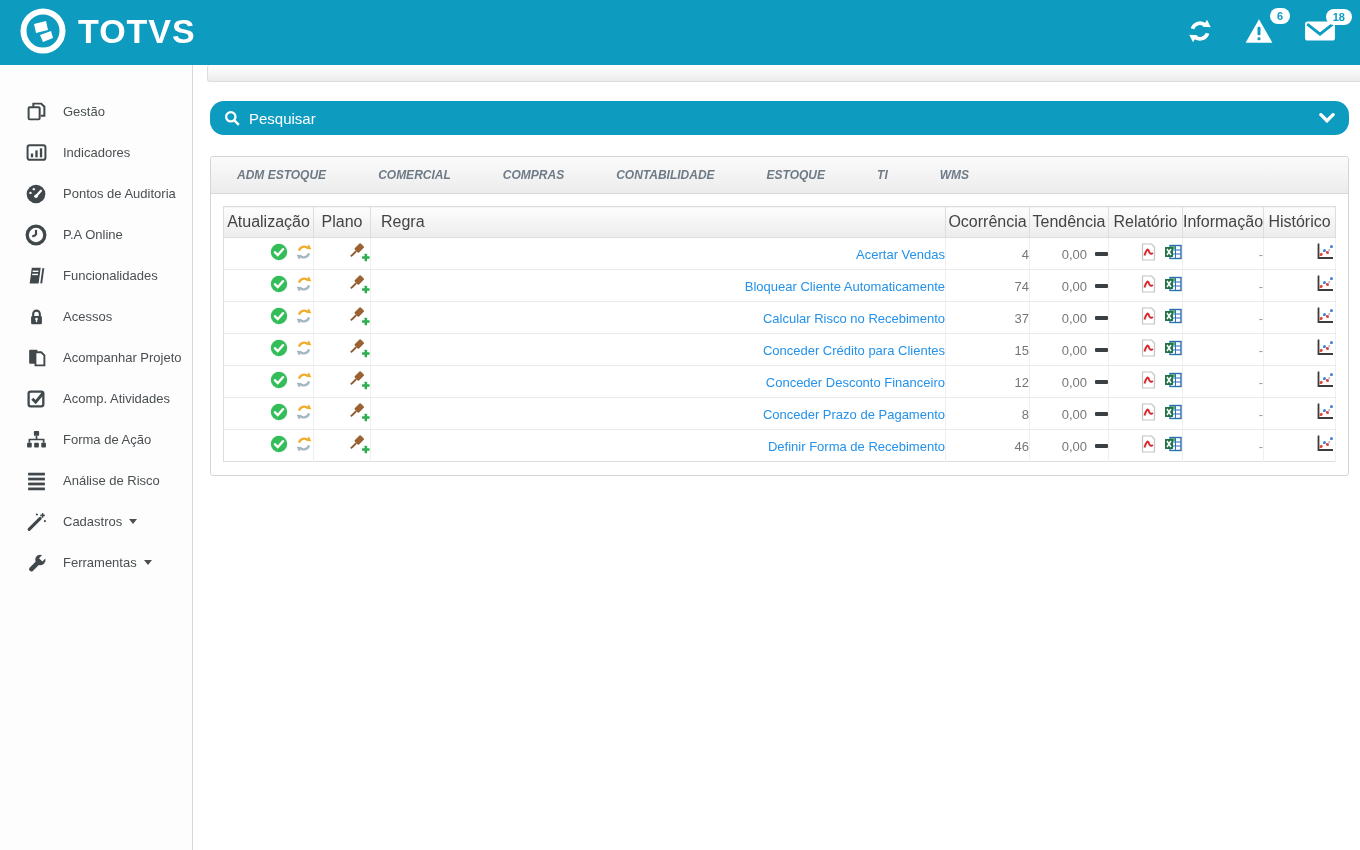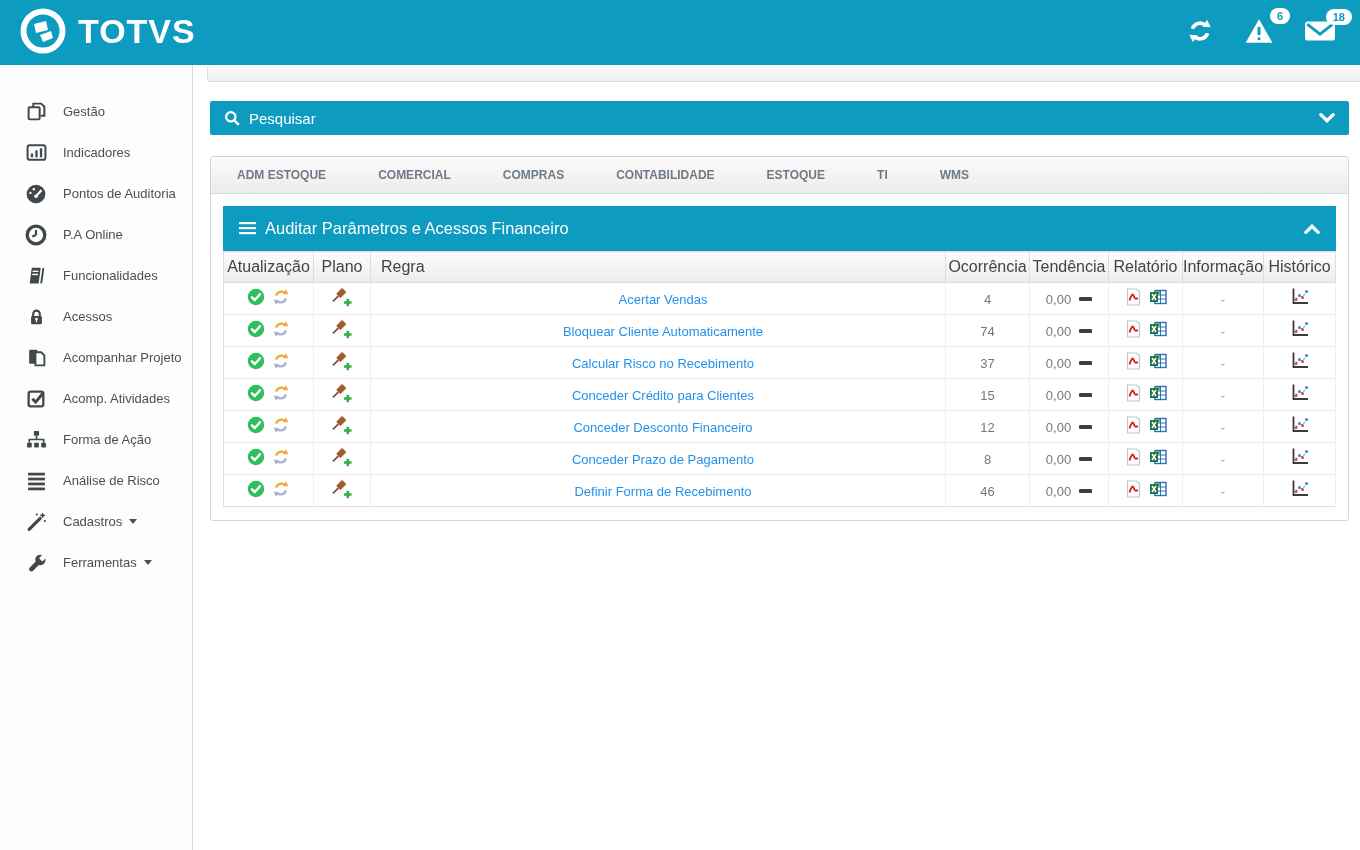--- a/index.html
+++ b/index.html
@@ -20,39 +20,39 @@
   .sidebar { width:193px; background:#fdfdfd; border-right:1px solid #d9d9d9; padding-top:26px; }
   .side-item { display:flex; align-items:center; height:41px; padding-left:25px; cursor:pointer; }
   .side-icon { width:22px; height:22px; display:flex; align-items:center; justify-content:center; }
   .side-label { margin-left:16px; font-size:13px; color:#4a4f52; }
   .caret-down { display:inline-block; margin-left:7px; width:0; height:0; border-left:4px solid transparent; border-right:4px solid transparent; border-top:5px solid #4a4f52; }
 
   
   .main { flex:1; background:#fff; position:relative; }
   .top-strip { height:17px; margin-left:14px; background:linear-gradient(#ffffff,#ececec); border:1px solid #ddd; border-top:none; border-right:none; border-radius:3px 0 0 3px; }
 
-  .search-bar { margin:19px 11px 0 17px; height:34px; background:#0d9bc0; border-radius:2px; display:flex; align-items:center; padding:0 14px; cursor:pointer; }
+  .search-bar { margin:19px 11px 0 17px; height:34px; background:#0d9bc0; border-radius:14px; display:flex; align-items:center; padding:0 14px; cursor:pointer; }
   .search-label { color:#fff; font-size:15px; margin-left:8px; }
   .search-chevron { margin-left:auto; }
 
   .card { margin:21px 11px 0 17px; background:#fff; border:1px solid #d5d5d5; border-radius:3px; padding-bottom:13px; }
-  .tab-bar { display:flex; height:37px; background:linear-gradient(#fbfbfb,#ececec); border-bottom:1px solid #d9d9d9; border-radius:3px 3px 0 0; }
+  .tab-bar { display:flex; height:37px; background:linear-gradient(#fbfbfb,#ececec); border-bottom:1px solid #d9d9d9; border-radius:3px 3px 0 0;font-style:italic; }
   .tab { padding:0 26px; line-height:37px; font-size:12px; font-weight:bold; color:#6e7b87; cursor:pointer; position:relative; }
   .tab.active { background:#fff; color:#333; height:38px; border-left:1px solid #ddd; border-right:1px solid #ddd; }
   .tab.active:first-child { border-left:none; }
 
   .panel { margin:12px 12px 0 12px; }
   .panel-header { height:45px; background:#0d9bc0; display:flex; align-items:center; padding:0 16px; cursor:pointer; }
   .panel-title { color:#fff; font-size:16.5px; margin-left:9px; }
   .panel-collapse { margin-left:auto; }
 
   table.rules { width:100%; border-collapse:collapse; border:1px solid #ddd; table-layout:fixed; }
   table.rules th { background:linear-gradient(#fdfdfd,#ececec); border:1px solid #ddd; height:31px; font-size:16px; color:#444; font-weight:normal; text-align:center; }
   table.rules th.col-regra { text-align:left; padding-left:10px; }
-  table.rules td { height:32px; border-bottom:1px solid #eaeaea; border-right:1px solid #efefef; text-align:center; vertical-align:middle; }
+  table.rules td { height:32px; border-bottom:1px solid #eaeaea; border-right:1px solid #efefef; text-align:right; vertical-align:middle; }
   table.rules tr:last-child td { border-bottom:none; }
   td.cell-regra { text-align:left; padding-left:10px; }
   a.rule-link { color:#2492ea; font-size:13px; text-decoration:none; cursor:pointer; }
   .num { color:#777; font-size:13px; }
   .dash-muted { color:#999; font-size:13px; }
   .icon-pair { display:inline-flex; align-items:center; gap:7px; }
   .trend-wrap { display:inline-flex; align-items:center; gap:8px; }
   .trend-dash { width:13px; height:4px; background:#3a3f44; border-radius:1px; display:inline-block; }
 
   .col-atualizacao { width:90px; } .col-plano { width:57px; } .col-regra { width:auto; }
@@ -265,31 +265,20 @@
           <div class="tab"><span class="tab-label">ADM ESTOQUE</span></div>
           <div class="tab"><span class="tab-label">COMERCIAL</span></div>
           <div class="tab"><span class="tab-label">COMPRAS</span></div>
           <div class="tab"><span class="tab-label">CONTABILIDADE</span></div>
           <div class="tab"><span class="tab-label">ESTOQUE</span></div>
           <div class="tab"><span class="tab-label">TI</span></div>
           <div class="tab"><span class="tab-label">WMS</span></div>
         </div>
 
       <div class="panel">
-        <div class="panel-header">
-          <svg width="17" height="15" viewBox="0 0 17 15">
-            <rect x="0" y="1" width="17" height="2.2" fill="#fff"></rect>
-            <rect x="0" y="6" width="17" height="2.2" fill="#fff"></rect>
-            <rect x="0" y="11" width="17" height="2.2" fill="#fff"></rect>
-          </svg>
-          <span class="panel-title">Auditar Parâmetros e Acessos Financeiro</span>
-          <svg class="panel-collapse" width="16" height="10" viewBox="0 0 14 9">
-            <polyline points="1.5,7.5 7,2 12.5,7.5" fill="none" stroke="#fff" stroke-width="3" stroke-linecap="round"></polyline>
-          </svg>
-        </div>
 
         <table class="rules">
           <colgroup>
             <col class="col-atualizacao">
               <col class="col-plano">
               <col class="col-regra">
               <col class="col-ocorrencia">
             <col class="col-tendencia">
               <col class="col-relatorio">
               <col class="col-informacao">

